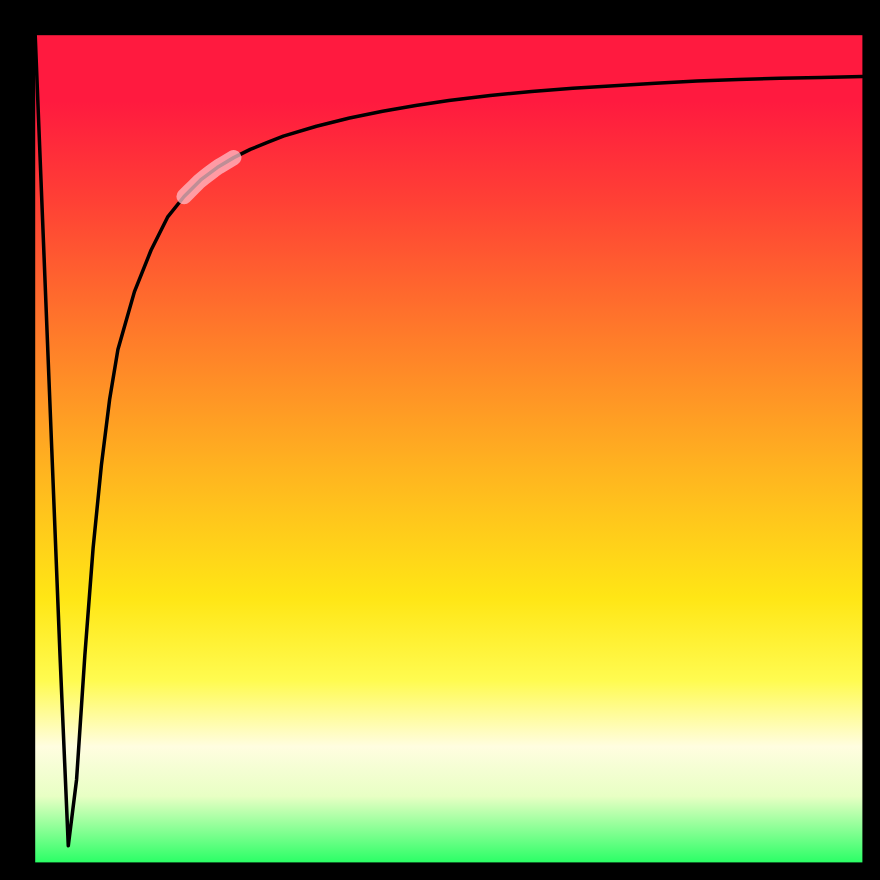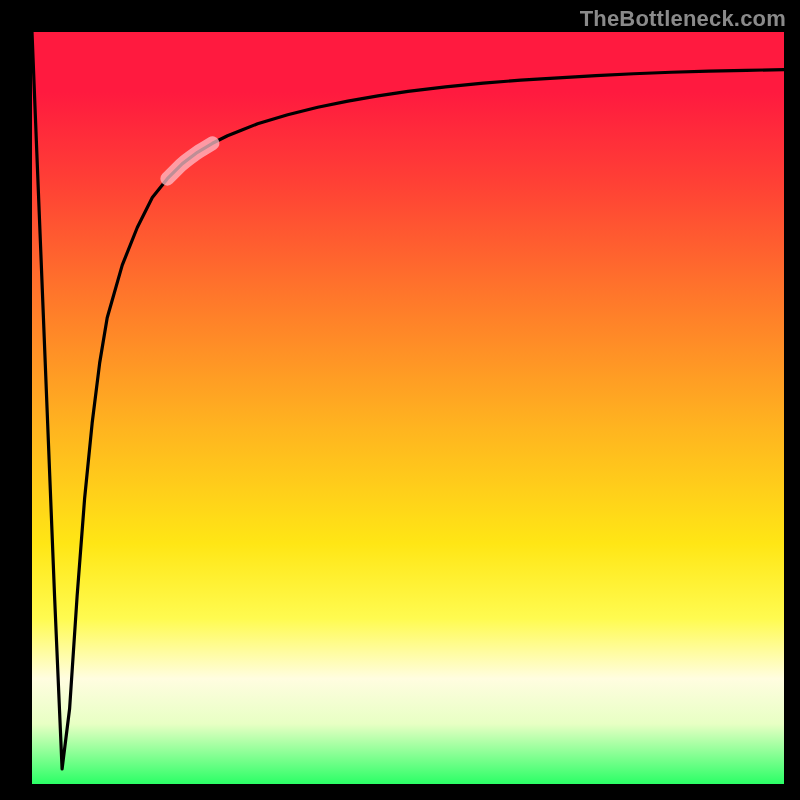--- a/index.html
+++ b/index.html
@@ -59,15 +59,14 @@
 
 <div class="frame">
 
   <div class="plot-area">
     <svg class="curve" viewBox="0 0 752 752" preserveAspectRatio="none">
       <path id="curve-path" fill="none" stroke="#000000" stroke-width="3.2" stroke-linejoin="round" stroke-linecap="round" d="M0.00 0.00 L7.52 188.00 L15.04 376.00 L22.56 564.00 L30.08 736.96 L37.60 676.80 L45.12 564.00 L52.64 466.24 L60.16 391.04 L67.68 330.88 L75.20 285.76 L90.24 233.12 L105.28 195.52 L120.32 165.44 L135.36 146.64 L150.40 131.60 L165.44 120.32 L180.48 111.30 L195.52 103.78 L210.56 97.76 L225.60 91.74 L255.68 82.72 L285.76 75.20 L315.84 69.18 L345.92 63.92 L376.00 59.41 L413.60 54.90 L451.20 51.14 L488.80 48.13 L526.40 45.87 L564.00 43.62 L601.60 41.74 L639.20 40.23 L676.80 39.10 L714.40 38.35 L752.00 37.60"></path>
       <path id="highlight-path" fill="none" stroke="rgba(255,190,200,0.75)" stroke-width="14" stroke-linecap="round" d="M135.36 146.64 L139.87 142.13 L144.38 137.62 L148.90 133.10 L153.41 129.34 L157.92 125.96 L162.43 122.58 L166.94 119.42 L171.46 116.71 L175.97 114.00 L180.48 111.30"></path>
     </svg>
   </div>
 
-  <div class="watermark">TheBottleneck.com</div>
 
 </div>
 
 </body></html>

